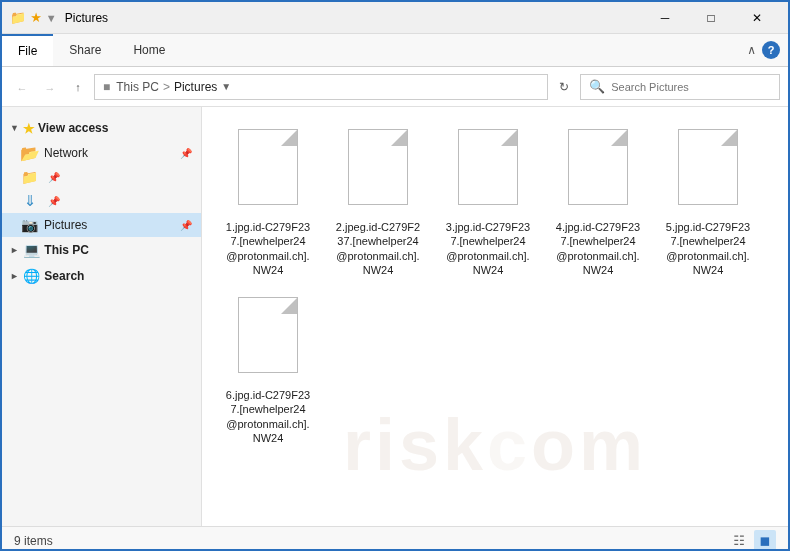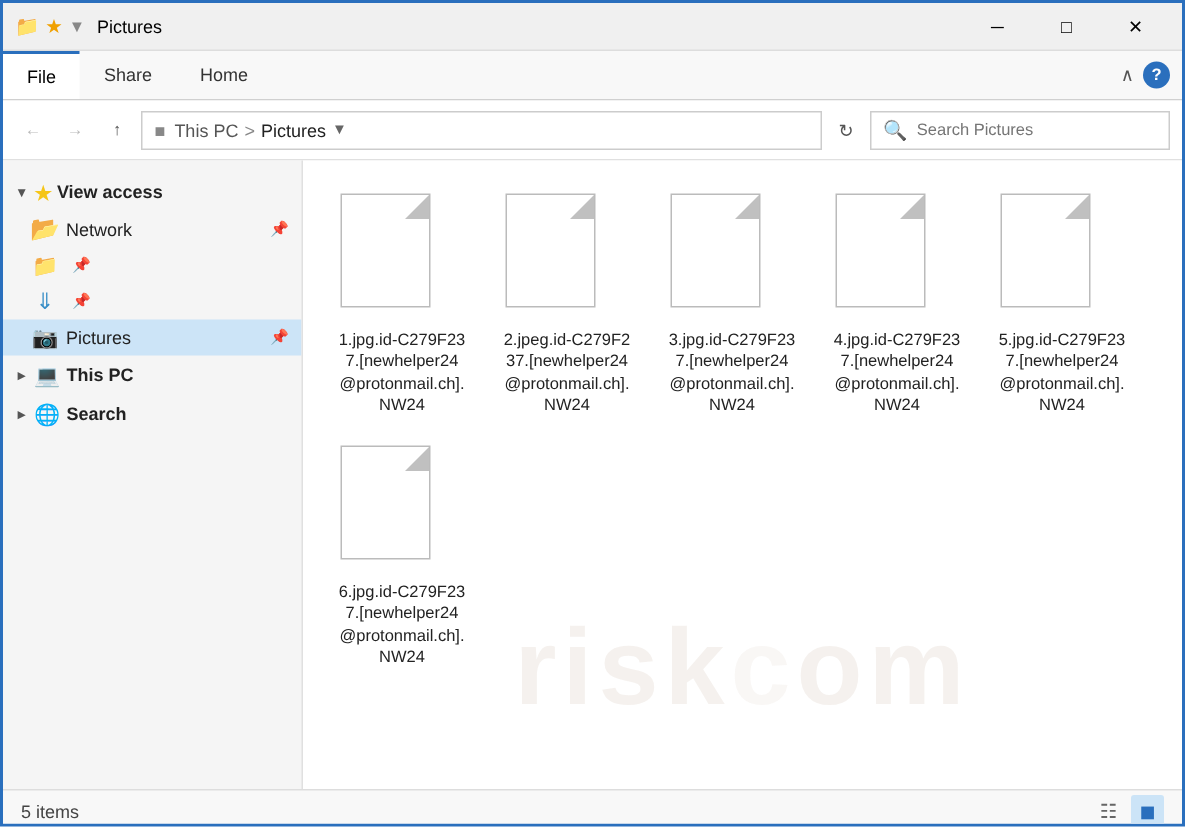--- a/index.html
+++ b/index.html
@@ -215,20 +215,21 @@
       display: flex;
       flex-wrap: wrap;
       gap: 10px;
       position: relative;
       z-index: 1;
     }
     .file-item {
       width: 100px;
       display: flex;
       flex-direction: column;
+      align-items: center;
       cursor: pointer;
       padding: 6px 4px 4px;
       border-radius: 2px;
     }
     .file-icon {
       width: 70px;
       height: 85px;
       position: relative;
       margin-bottom: 6px;
     }
@@ -441,18 +442,18 @@
           <div class="doc-shape"></div>
         </div>
         <div class="file-name">6.jpg.id-C279F23<br>7.[newhelper24<br>@protonmail.ch].<br>NW24</div>
       </div>
 
     </div>
   </div>
 </div>
 
 <div class="status-bar">
-  <span class="status-text">5 items</span>
+  <span class="status-text">9 items</span>
   <div class="view-controls">
     <div class="view-btn">☷</div>
     <div class="view-btn active">◼</div>
   </div>
 </div>
 
 </body></html>

